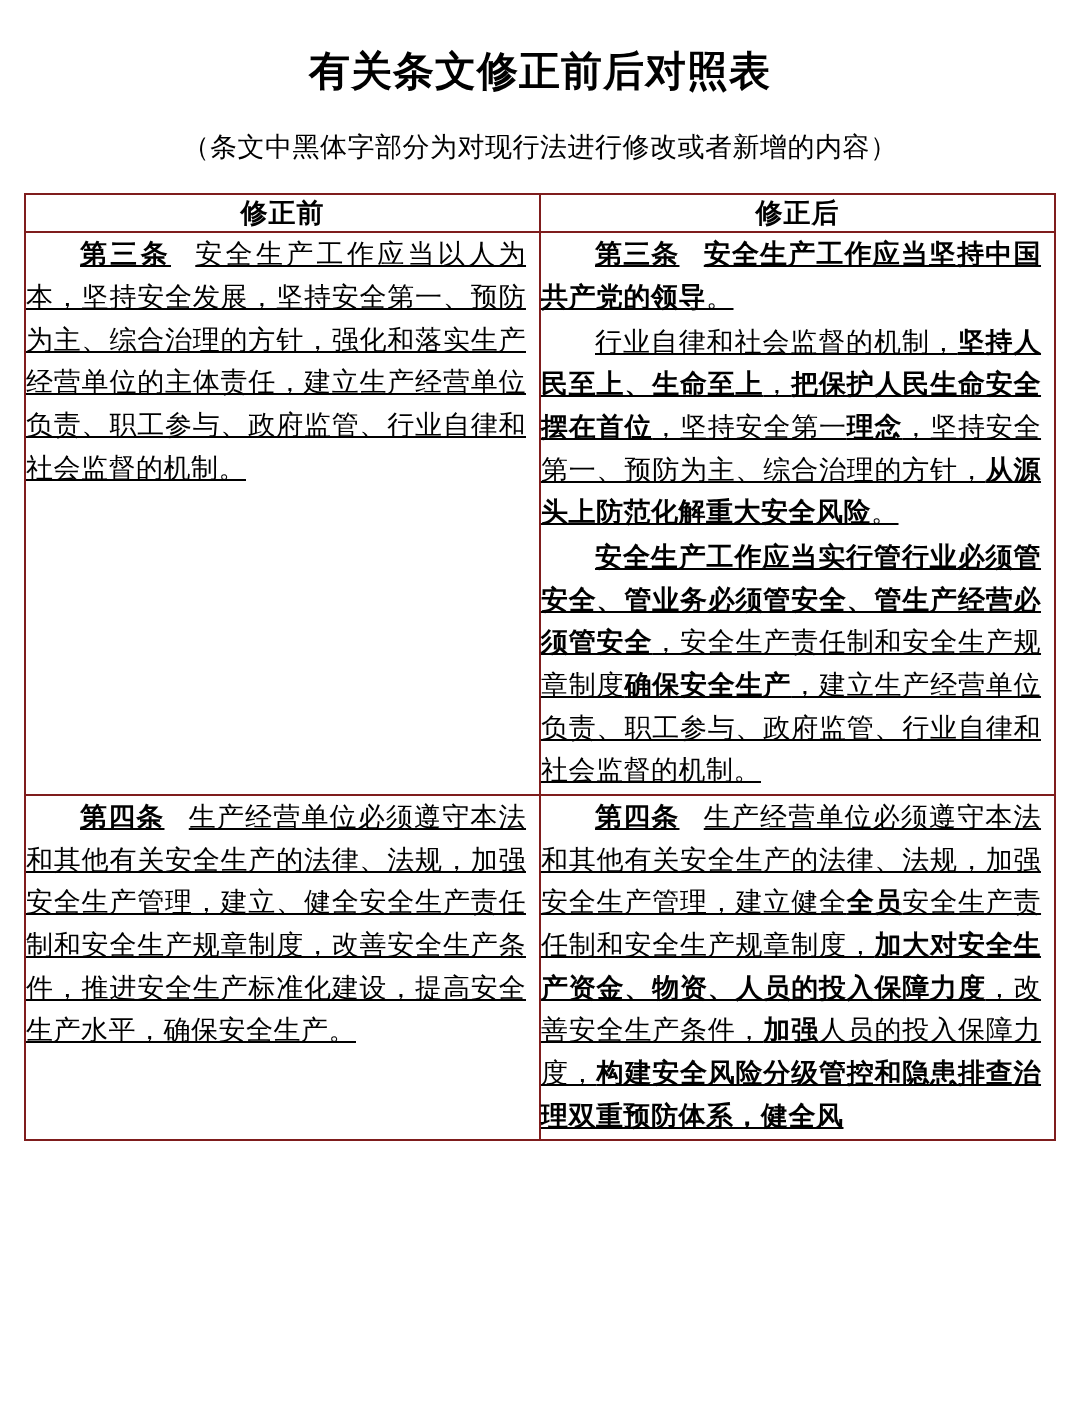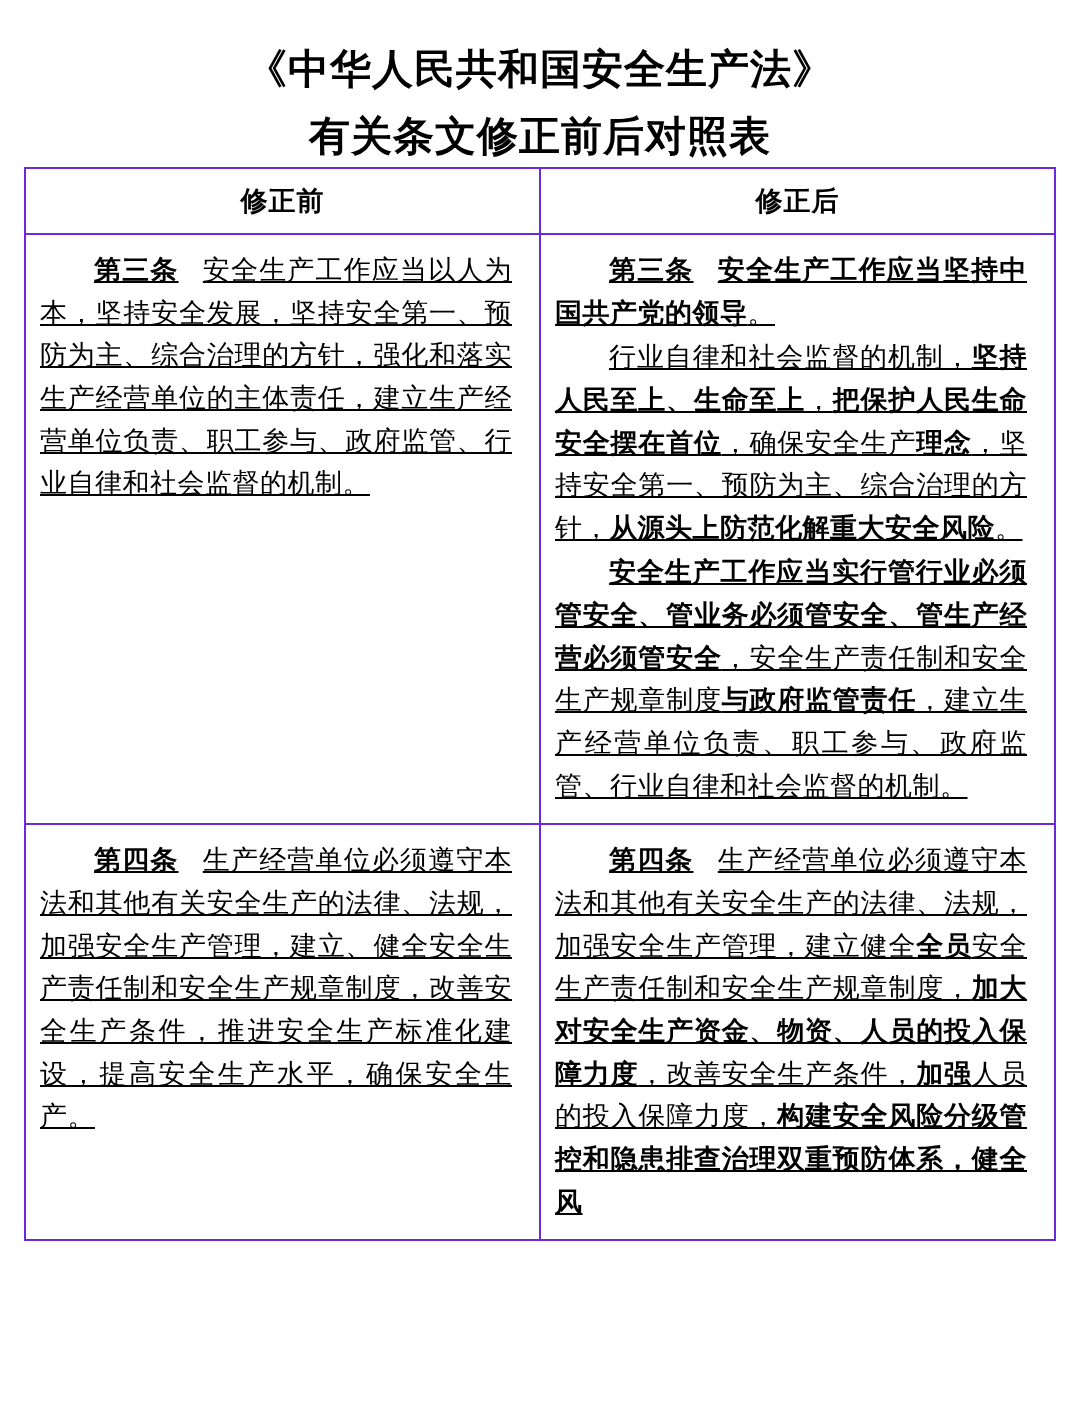--- a/index.html
+++ b/index.html
@@ -43,23 +43,23 @@
     width: 1032px;
     margin: 0 auto;
     border-collapse: collapse;
     table-layout: fixed;
     border: 2px solid #000;
   }
   table.compare col.c {
     width: 50%;
   }
   table.compare th, table.compare td {
-    border: 2px solid #6d28d9;
+    border: 2px solid #7f1d1d;
     vertical-align: top;
-    padding: 14px;
+    padding: 0;
   }
   th.head-cell {
     text-align: center;
     font-size: 27px;
     font-weight: bold;
     padding: 14px 0 14px 0;
     letter-spacing: 1px;
   }
   td.body-cell {
     padding: 12px 16px 14px 16px;
@@ -84,24 +84,24 @@
   .spacer-after-table {
     height: 16px;
   }
 </style>
 </head>
 <body>
 
 <div class="page">
 
   <h1 class="doc-title">
-    <span>《中华人民共和国安全生产法》</span>
     <span class="line2">有关条文修正前后对照表</span>
   </h1>
 
+  <div class="doc-subtitle">（条文中黑体字部分为对现行法进行修改或者新增的内容）</div>
 
   <table class="compare">
     <colgroup>
         <col class="c">
         <col class="c">
       </colgroup>
     <thead>
       <tr>
         <th class="head-cell">修正前</th>
         <th class="head-cell">修正后</th>
@@ -112,24 +112,24 @@
         <td class="body-cell">
           <p class="para">
             <span class="artno">第三条</span><span>安全生产工作应当以人为本，坚持安全发展，坚持安全第一、预防为主、综合治理的方针，强化和落实生产经营单位的主体责任，建立生产经营单位负责、职工参与、政府监管、行业自律和社会监督的机制。</span>
           </p>
         </td>
         <td class="body-cell">
           <p class="para">
             <span class="artno">第三条</span><span><span class="bold">安全生产工作应当坚持中国共产党的领导</span><span>。</span></span>
           </p>
           <p class="para">
-            <span><span>行业自律和社会监督的机制，</span><span class="bold">坚持人民至上、生命至上</span><span>，</span><span class="bold">把保护人民生命安全摆在首位</span><span>，确保安全生产</span><span class="bold">理念</span><span>，坚持安全第一、预防为主、综合治理的方针，</span><span class="bold">从源头上防范化解重大安全风险</span><span>。</span></span>
+            <span><span>行业自律和社会监督的机制，</span><span class="bold">坚持人民至上、生命至上</span><span>，</span><span class="bold">把保护人民生命安全摆在首位</span><span>，坚持安全第一</span><span class="bold">理念</span><span>，坚持安全第一、预防为主、综合治理的方针，</span><span class="bold">从源头上防范化解重大安全风险</span><span>。</span></span>
           </p>
           <p class="para">
-            <span><span class="bold">安全生产工作应当实行管行业必须管安全、管业务必须管安全、管生产经营必须管安全</span><span>，安全生产责任制和安全生产规章制度</span><span class="bold">与政府监管责任</span><span>，建立生产经营单位负责、职工参与、政府监管、行业自律和社会监督的机制。</span></span>
+            <span><span class="bold">安全生产工作应当实行管行业必须管安全、管业务必须管安全、管生产经营必须管安全</span><span>，安全生产责任制和安全生产规章制度</span><span class="bold">确保安全生产</span><span>，建立生产经营单位负责、职工参与、政府监管、行业自律和社会监督的机制。</span></span>
           </p>
         </td>
       </tr>
       <tr>
         <td class="body-cell">
           <p class="para">
             <span class="artno">第四条</span><span>生产经营单位必须遵守本法和其他有关安全生产的法律、法规，加强安全生产管理，建立、健全安全生产责任制和安全生产规章制度，改善安全生产条件，推进安全生产标准化建设，提高安全生产水平，确保安全生产。</span>
           </p>
         </td>
         <td class="body-cell">

